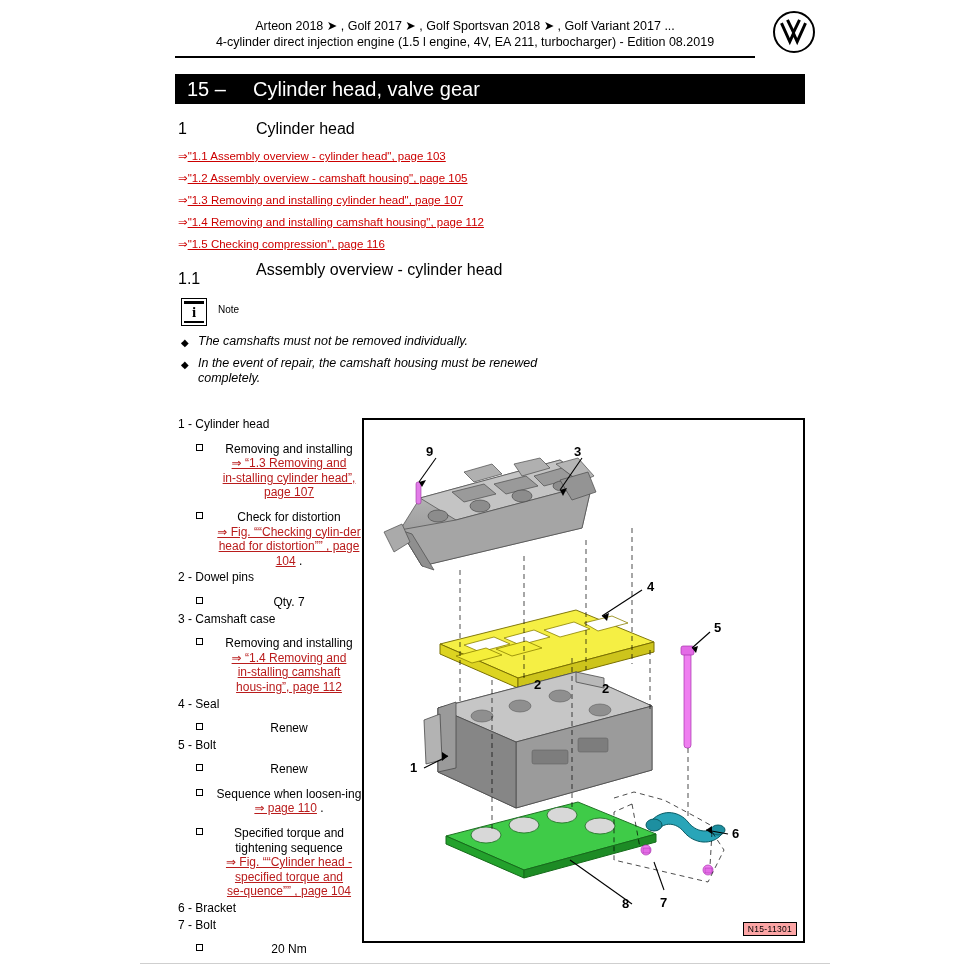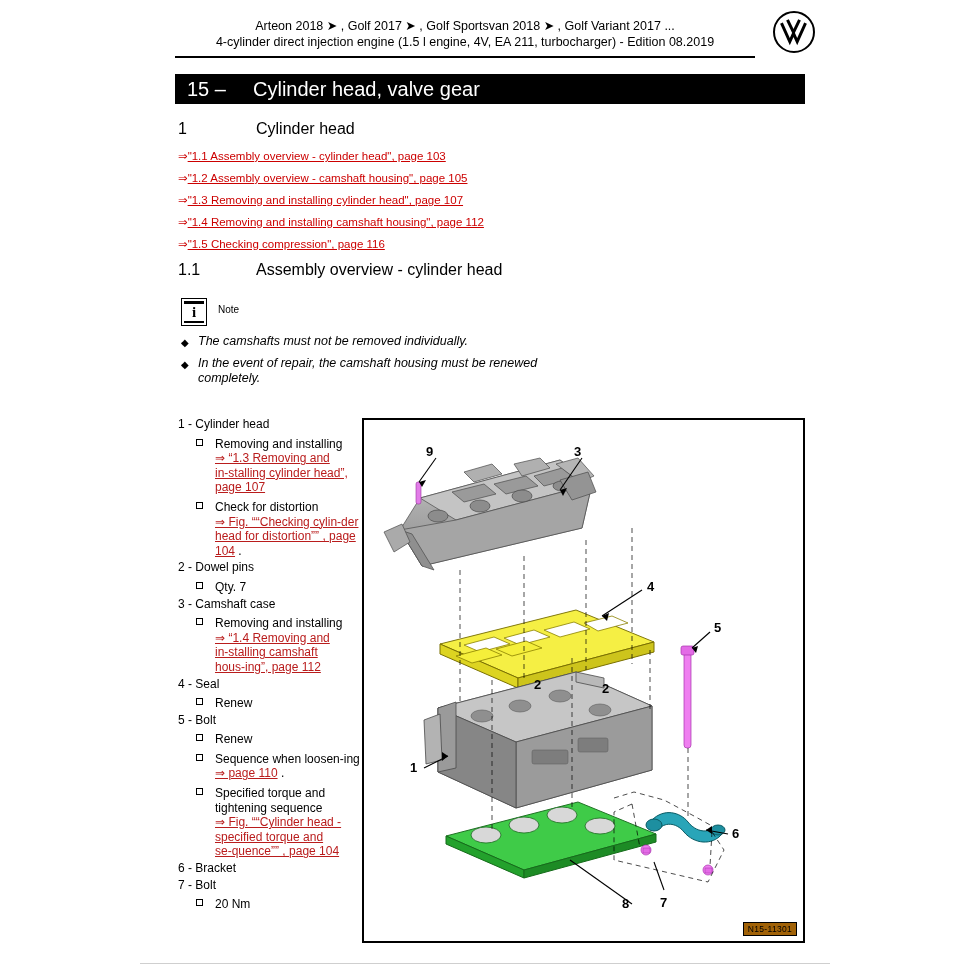--- a/index.html
+++ b/index.html
@@ -167,21 +167,22 @@
     line-height: 14.6px;
   }
   .part-head {
     margin-top: 2px;
     white-space: nowrap;
   }
   .sub {
     position: relative;
     margin-left: 18px;
     padding-left: 19px;
-    margin-top: 5px;
+    margin-top: 10px;
+    text-align: center;
   }
   .sub .sq {
     position: absolute;
     left: 0;
     top: 2px;
     width: 7px;
     height: 7px;
     border: 1px solid #000;
     box-sizing: border-box;
   }
@@ -214,21 +215,21 @@
     background: #fff;
     overflow: hidden;
   }
   .fig-code {
     position: absolute;
     right: 6px;
     bottom: 5px;
     border: 1px solid #000;
     font-size: 8.5px;
     padding: 1px 4px;
-    background: #a16207;
+    background: #fca5a5;
     letter-spacing: 0.3px;
   }
   .callout {
     position: absolute;
     font-size: 13px;
     font-weight: bold;
   }
 
   
   .footer-line {
@@ -268,21 +269,21 @@
 
   <div class="sec-num" style="left:178px; top:120px;">1</div>
   <div class="sec-title" style="left:256px; top:120px;">Cylinder head</div>
 
   <a class="xref" style="top:149px;" href="#"><span class="arrow">⇒ </span><span>"1.1 Assembly overview - cylinder head", page 103</span></a>
   <a class="xref" style="top:171px;" href="#"><span class="arrow">⇒ </span><span>"1.2 Assembly overview - camshaft housing", page 105</span></a>
   <a class="xref" style="top:193px;" href="#"><span class="arrow">⇒ </span><span>"1.3 Removing and installing cylinder head", page 107</span></a>
   <a class="xref" style="top:215px;" href="#"><span class="arrow">⇒ </span><span>"1.4 Removing and installing camshaft housing", page 112</span></a>
   <a class="xref" style="top:237px;" href="#"><span class="arrow">⇒ </span><span>"1.5 Checking compression", page 116</span></a>
 
-  <div class="sec-num" style="left:178px; top:261px;">1.1</div>
+  <div class="sec-num" style="left:178px; top:270px;">1.1</div>
   <div class="sec-title" style="left:256px; top:261px;">Assembly overview - cylinder head</div>
 
   <div class="note-icon">
     <div class="bar-top"></div>
     <div class="i-glyph">i</div>
     <div class="bar-bot"></div>
   </div>
   <div class="note-label">Note</div>
 
   <div class="bullet-item" style="top:334px; width:420px;">

